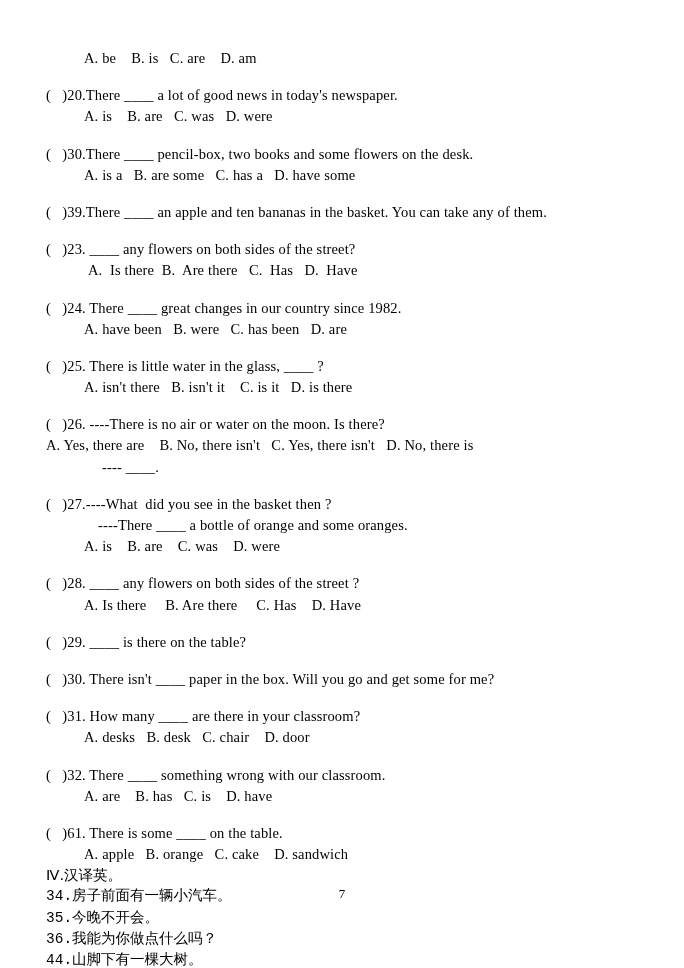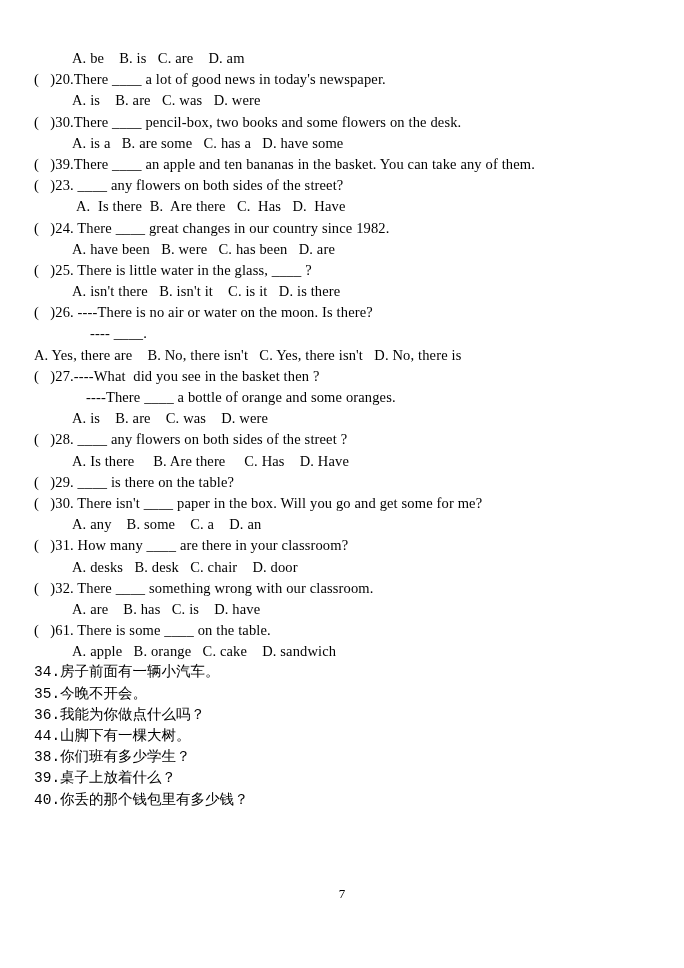--- a/index.html
+++ b/index.html
@@ -14,31 +14,31 @@
     position: relative;
     font-family: "Liberation Serif", "DejaVu Serif", serif;
     color: #000000;
     overflow: hidden;
   }
   .page {
     position: relative;
     width: 684px;
     height: 968px;
     box-sizing: border-box;
-    padding: 48px 40px 0 34px;
+    padding: 48px 40px 0 46px;
   }
   .line {
     font-size: 14.5px;
     line-height: 21.2px;
     white-space: pre;
     letter-spacing: 0.01em;
     height: 21.2px;
   }
   
-  .ind-q    { padding-left: 0px; }      
+  .ind-q    { padding-left: 0px; margin-top: 16px; }      
   .ind-opt  { padding-left: 38px; }     
   .ind-opt2 { padding-left: 42px; }     
   .ind-flush{ padding-left: 0px; }      
   .ind-sub  { padding-left: 52px; }     
   .ind-dash { padding-left: 56px; }     
 
   .cn {
     font-family: Liberation Mono, monospace;
     font-size: 14.5px;
     line-height: 21.2px;
@@ -75,39 +75,39 @@
       <div class="line ind-q">(   )30.There ____ pencil-box, two books and some flowers on the desk.</div>
       <div class="line ind-opt">A. is a   B. are some   C. has a   D. have some</div>
       <div class="line ind-q">(   )39.There ____ an apple and ten bananas in the basket. You can take any of them.</div>
       <div class="line ind-q">(   )23. ____ any flowers on both sides of the street?</div>
       <div class="line ind-opt2">A.  Is there  B.  Are there   C.  Has   D.  Have</div>
       <div class="line ind-q">(   )24. There ____ great changes in our country since 1982.</div>
       <div class="line ind-opt">A. have been   B. were   C. has been   D. are</div>
       <div class="line ind-q">(   )25. There is little water in the glass, ____ ?</div>
       <div class="line ind-opt">A. isn't there   B. isn't it    C. is it   D. is there</div>
       <div class="line ind-q">(   )26. ----There is no air or water on the moon. Is there?</div>
+      <div class="line ind-flush">A. Yes, there are    B. No, there isn't   C. Yes, there isn't   D. No, there is</div>
       <div class="line ind-dash">---- ____.</div>
-      <div class="line ind-flush">A. Yes, there are    B. No, there isn't   C. Yes, there isn't   D. No, there is</div>
       <div class="line ind-q">(   )27.----What  did you see in the basket then ?</div>
       <div class="line ind-sub">----There ____ a bottle of orange and some oranges.</div>
       <div class="line ind-opt">A. is    B. are    C. was    D. were</div>
       <div class="line ind-q">(   )28. ____ any flowers on both sides of the street ?</div>
       <div class="line ind-opt">A. Is there     B. Are there     C. Has    D. Have</div>
       <div class="line ind-q">(   )29. ____ is there on the table?</div>
       <div class="line ind-q">(   )30. There isn't ____ paper in the box. Will you go and get some for me?</div>
-      <div class="line ind-opt">A. any    B. some    C. a    D. an</div>
       <div class="line ind-q">(   )31. How many ____ are there in your classroom?</div>
       <div class="line ind-opt">A. desks   B. desk   C. chair    D. door</div>
       <div class="line ind-q">(   )32. There ____ something wrong with our classroom.</div>
       <div class="line ind-opt">A. are    B. has   C. is    D. have</div>
       <div class="line ind-q">(   )61. There is some ____ on the table.</div>
       <div class="line ind-opt">A. apple   B. orange   C. cake    D. sandwich</div>
     </div>
 
   <div id="tr-section">
+    <div class="sec-head">Ⅳ.汉译英。</div>
     <div id="tr-items">
         <div class="cn">34.房子前面有一辆小汽车。</div>
         <div class="cn">35.今晚不开会。</div>
         <div class="cn">36.我能为你做点什么吗？</div>
         <div class="cn">44.山脚下有一棵大树。</div>
         <div class="cn">38.你们班有多少学生？</div>
         <div class="cn">39.桌子上放着什么？</div>
         <div class="cn">40.你丢的那个钱包里有多少钱？</div>
       </div>
   </div>

